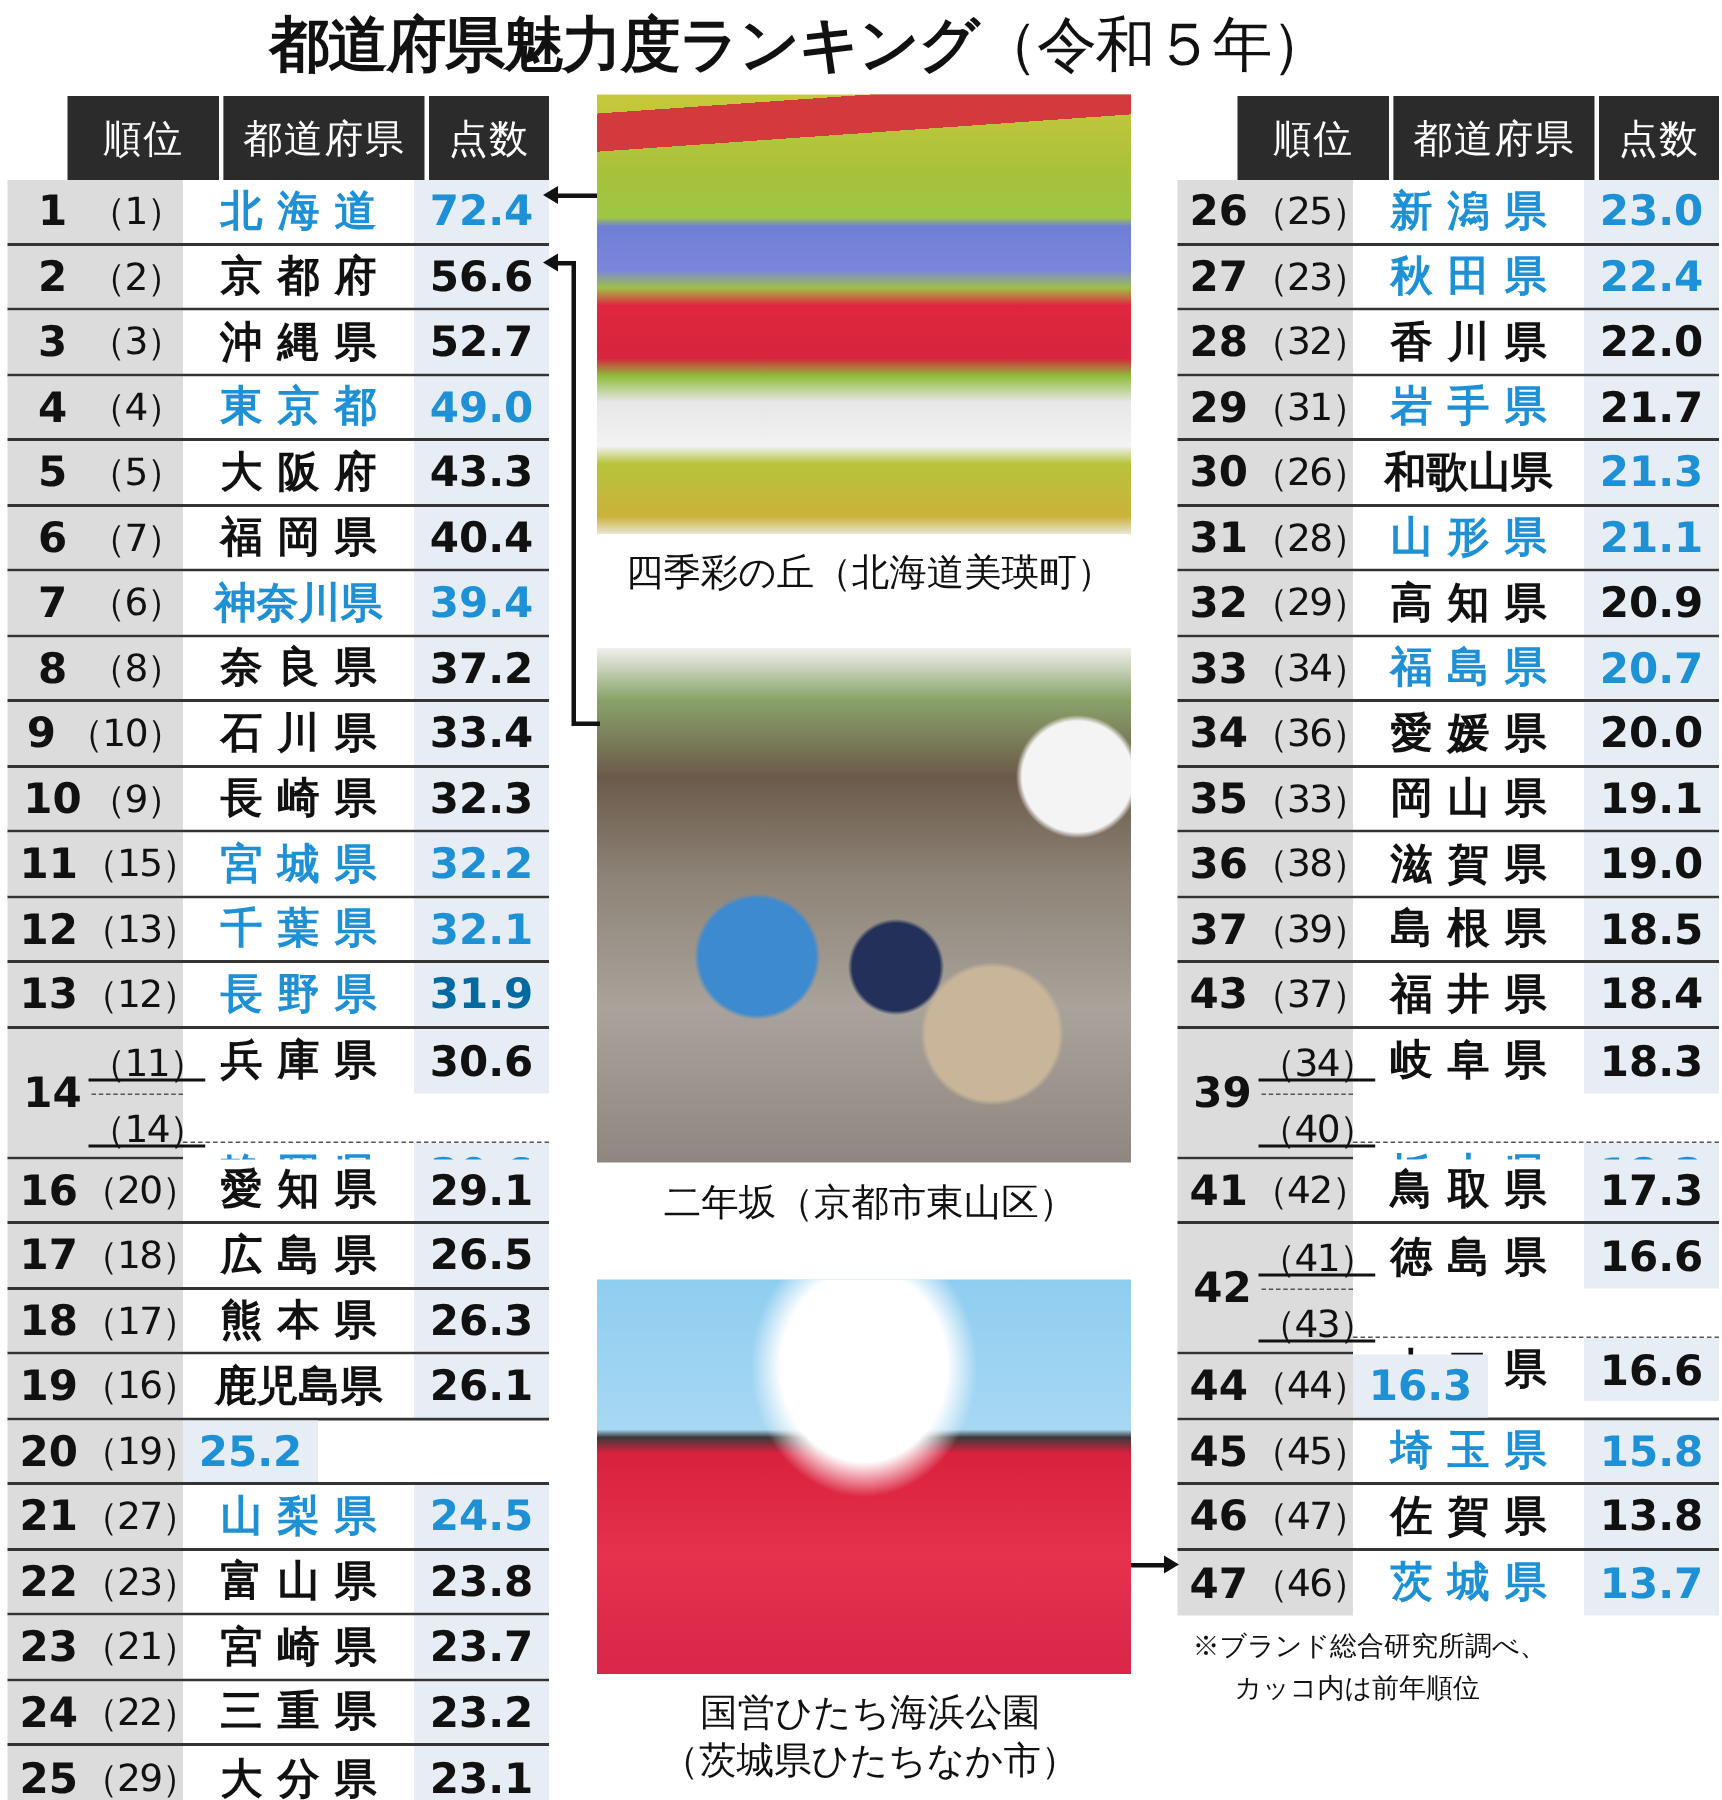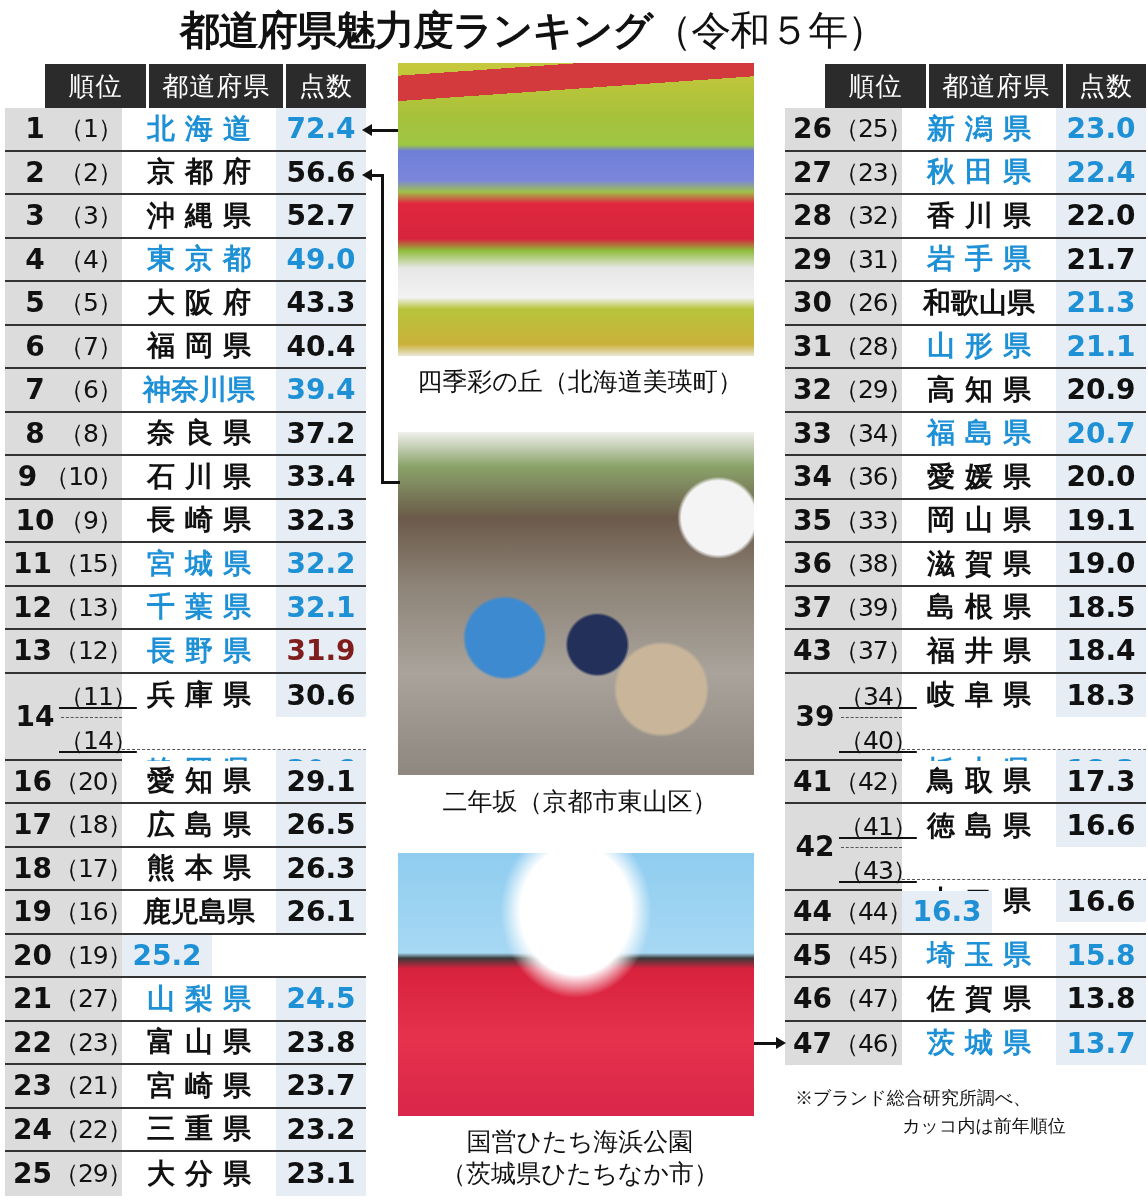--- a/index.html
+++ b/index.html
@@ -9,21 +9,21 @@
   .title {
     position: absolute; left: 0; top: 4px; width: 1066px; text-align: center;
     font-size: 40px; font-weight: bold; letter-spacing: -1px; line-height: 52px; color: #111;
   }
   .title .sub { font-weight: normal; }
 
   .rank-table { position: absolute; width: 361px; }
   #table-left { left: 5px; top: 64px; }
   #table-right { left: 785px; top: 64px; }
 
-  .thead { display: flex; height: 44px; padding-left: 40px; }
+  .thead { display: flex; height: 56px; padding-left: 40px; }
   .th {
     background: #2b2b2b; color: #fff; font-size: 26px; display: flex; align-items: center; justify-content: center;
     border-right: 3px solid #fff; letter-spacing: 1px;
   }
   .th:last-child { border-right: none; }
   .c-rank { width: 117px; }
   .c-pref { width: 154px; }
   .c-score { width: 90px; }
 
   .row { display: flex; height: 43.5px; border-bottom: 2px solid #333; }
@@ -85,21 +85,21 @@
     font-size: 25px; text-align: center; color: #111; line-height: 32px;
   }
   #caption-1 { left: 380px; top: 366px; width: 400px; }
   #caption-2 { left: 380px; top: 786px; width: 400px; }
   #caption-3 { left: 380px; top: 1126px; width: 400px; }
 
   .note {
     position: absolute; left: 795px; top: 1084px; width: 350px;
     font-family: "DejaVu Serif", "Liberation Serif", serif; font-size: 18px; line-height: 28px; color: #111;
   }
-  .note .l2 { padding-left: 28px; text-align: center; }
+  .note .l2 { padding-left: 28px; }
 
   .arrow-line { position: absolute; background: #111; }
   .arrow-head { position: absolute; width: 0; height: 0; }
 </style>
 </head>
 <body>
 
 <div class="title">
   <span>都道府県魅力度ランキング</span><span class="sub">（令和５年）</span>
 </div>
@@ -206,21 +206,21 @@
         </div>
         <div class="c-pref" style="color:#1e90d6">千葉県</div>
         <div class="c-score" style="color:#1e90d6">32.1</div>
       </div>
       <div class="row">
         <div class="c-rank">
           <span class="num">13</span>
           <span class="prev">（12）</span>
         </div>
         <div class="c-pref" style="color:#1e90d6">長野県</div>
-        <div class="c-score" style="color:#7f1d1d">31.9</div>
+        <div class="c-score" style="color:#0369a1">31.9</div>
       </div>
       <div class="tie">
         <div class="tie-rank">
           <span class="tie-num">14</span>
           <span class="tie-prev a">（11）</span>
           <span class="tie-prev b">（14）</span>
           <div class="tie-dash"></div>
         </div>
         <div class="tie-body">
           <div class="sub-row row" style="border-bottom:none;height:43px">

